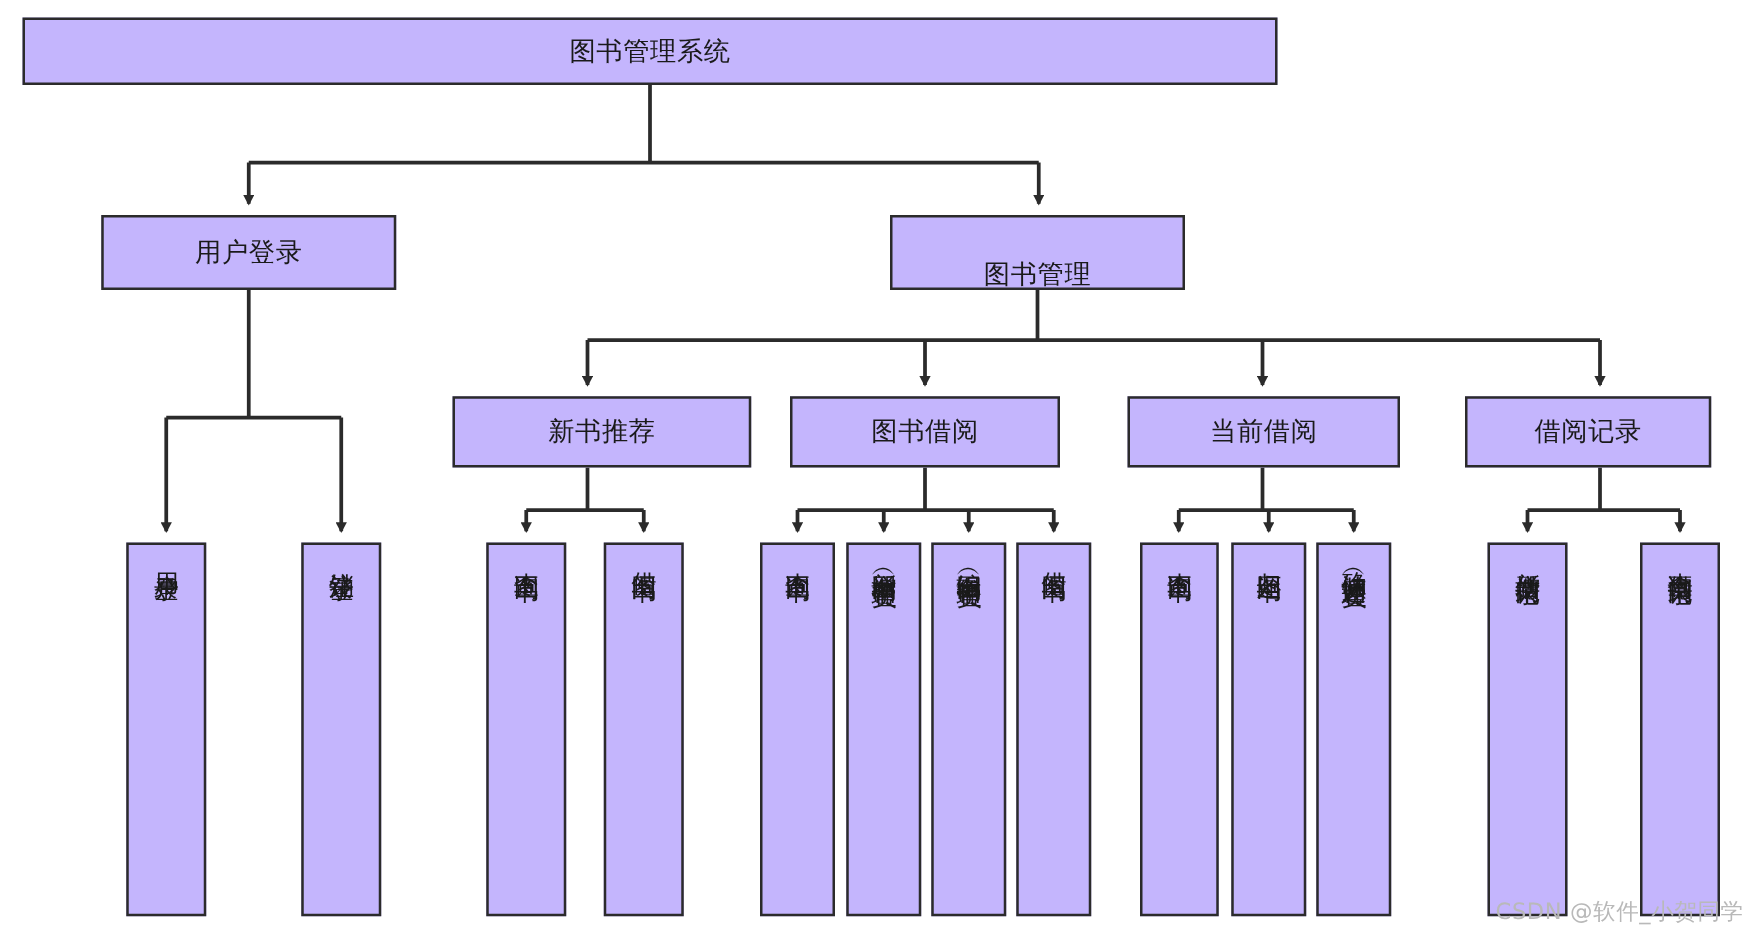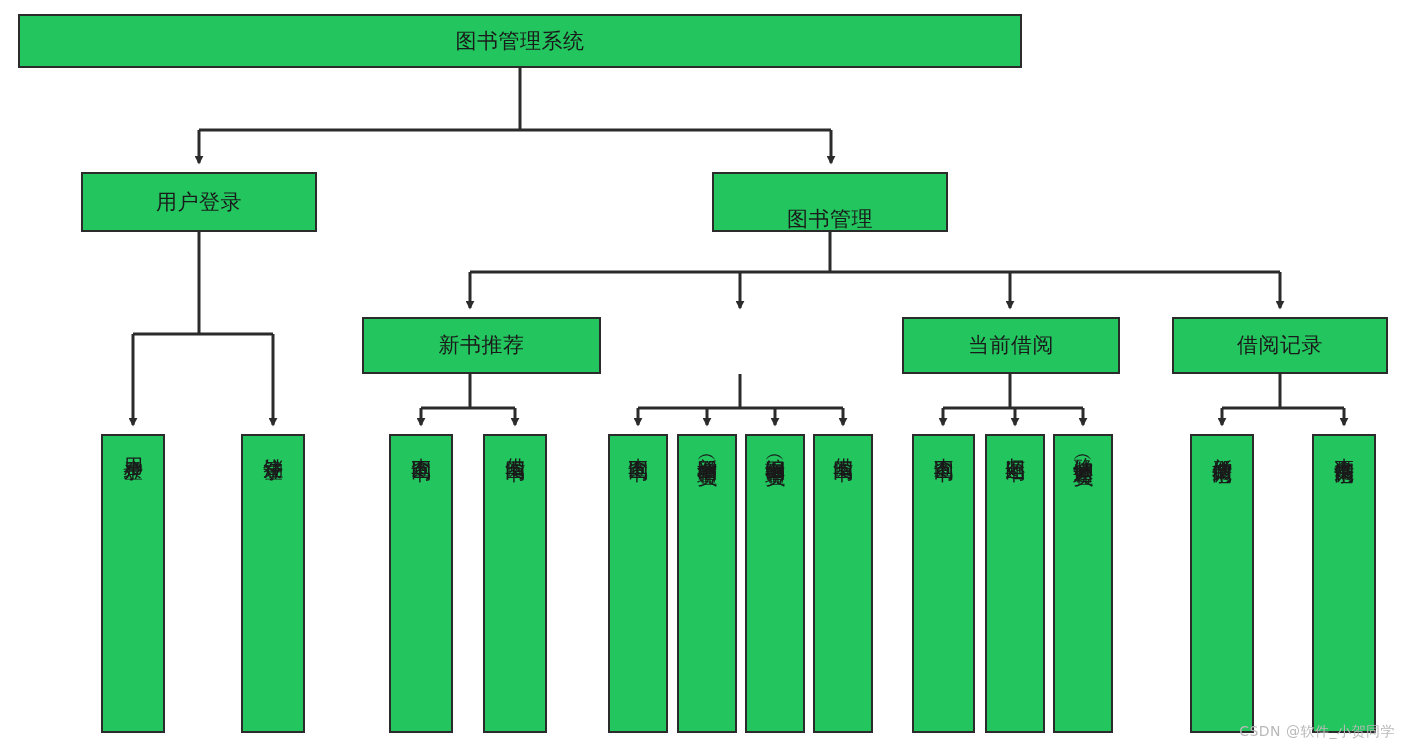--- a/index.html
+++ b/index.html
@@ -21,21 +21,21 @@
   #diagram-svg {
     position: absolute;
     left: 0;
     top: 0;
     width: 1405px;
     height: 747px;
   }
   .node {
     position: absolute;
     box-sizing: border-box;
-    background: #22c55e;
+    background: #c4b5fd;
     border: 2px solid #2b2b2b;
     display: flex;
     align-items: center;
     justify-content: center;
     color: #1a1a1a;
   }
   .node-label {
     display: block;
     text-align: center;
     line-height: 1.05;
@@ -59,21 +59,21 @@
     text-orientation: upright;
     font-size: 20px;
     line-height: 1.18;
     letter-spacing: 1.5px;
     white-space: nowrap;
   }
   .watermark {
     position: absolute;
     right: 10px;
     bottom: 6px;
-    font-size: 14px;
+    font-size: 18px;
     color: #b9b9b9;
     font-family: "DejaVu Sans", "Liberation Sans", sans-serif;
     letter-spacing: 0.5px;
     user-select: none;
     white-space: nowrap;
   }
 </style>
 </head>
 <body>
 
@@ -137,24 +137,27 @@
   <div class="node horizontal" style="left:81px; top:172px; width:236px; height:60px;">
     <span class="node-label">用户登录</span>
   </div>
   <div class="node horizontal" style="left:712px; top:172px; width:236px; height:60px;align-items:flex-end;">
     <span class="node-label">图书管理</span>
   </div>
 
   <div class="node horizontal" style="left:362px; top:317px; width:239px; height:57px;">
     <span class="node-label">新书推荐</span>
   </div>
+  <div class="node horizontal" style="left:632px; top:317px; width:216px; height:57px;">
+    <span class="node-label">图书借阅</span>
+  </div>
   <div class="node horizontal" style="left:902px; top:317px; width:218px; height:57px;">
     <span class="node-label">当前借阅</span>
   </div>
-  <div class="node horizontal" style="left:1172px; top:317px; width:216px; height:57px;">
+  <div class="node horizontal" style="left:1172px; top:317px; width:197px; height:57px;">
     <span class="node-label">借阅记录</span>
   </div>
 
   <div class="node vertical" style="left:101px; top:434px; width:64px; height:299px;">
     <span class="node-label">用户登录</span>
   </div>
   <div class="node vertical" style="left:241px; top:434px; width:64px; height:299px;">
     <span class="node-label">注销登录</span>
   </div>
 

